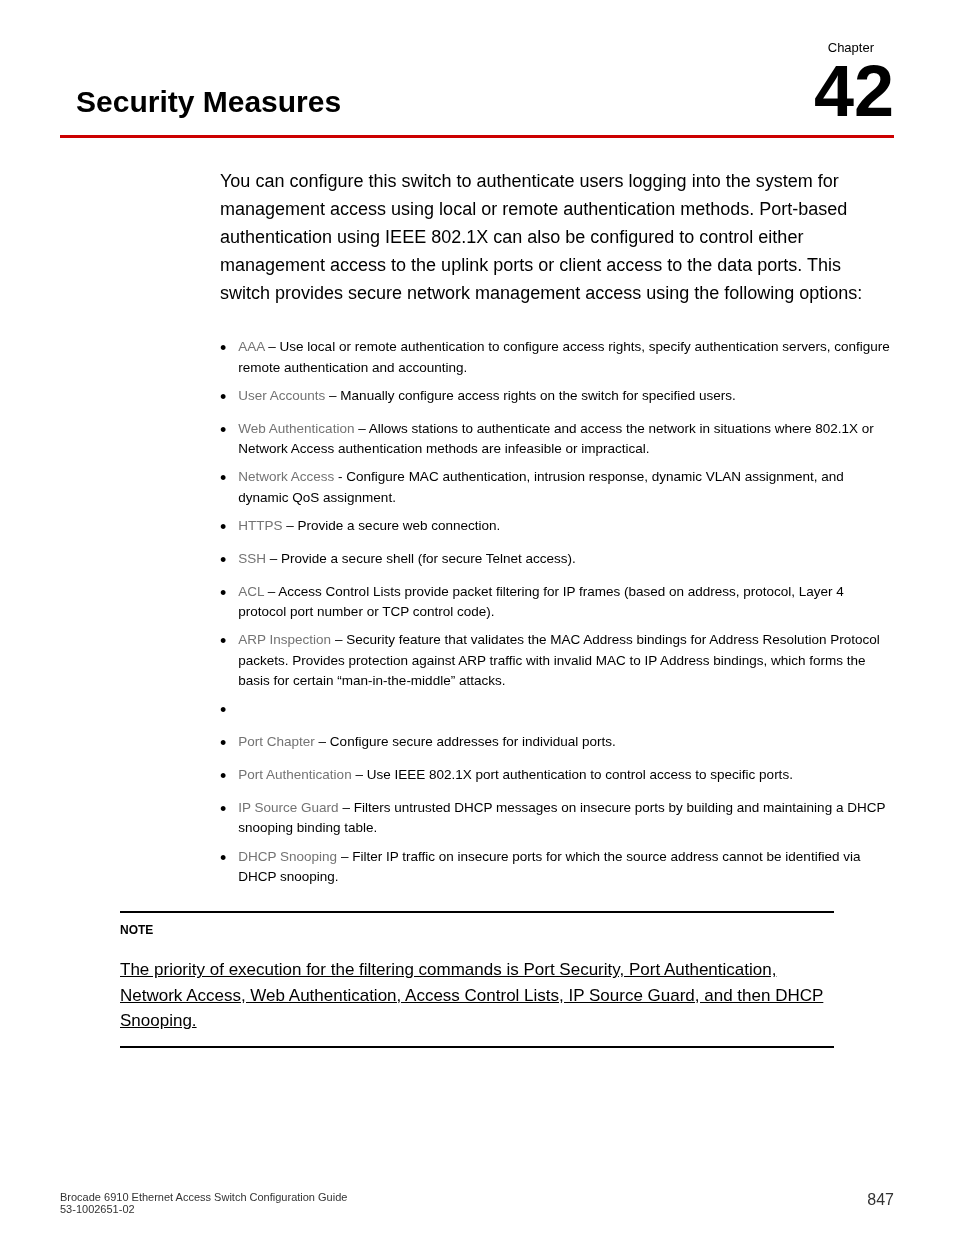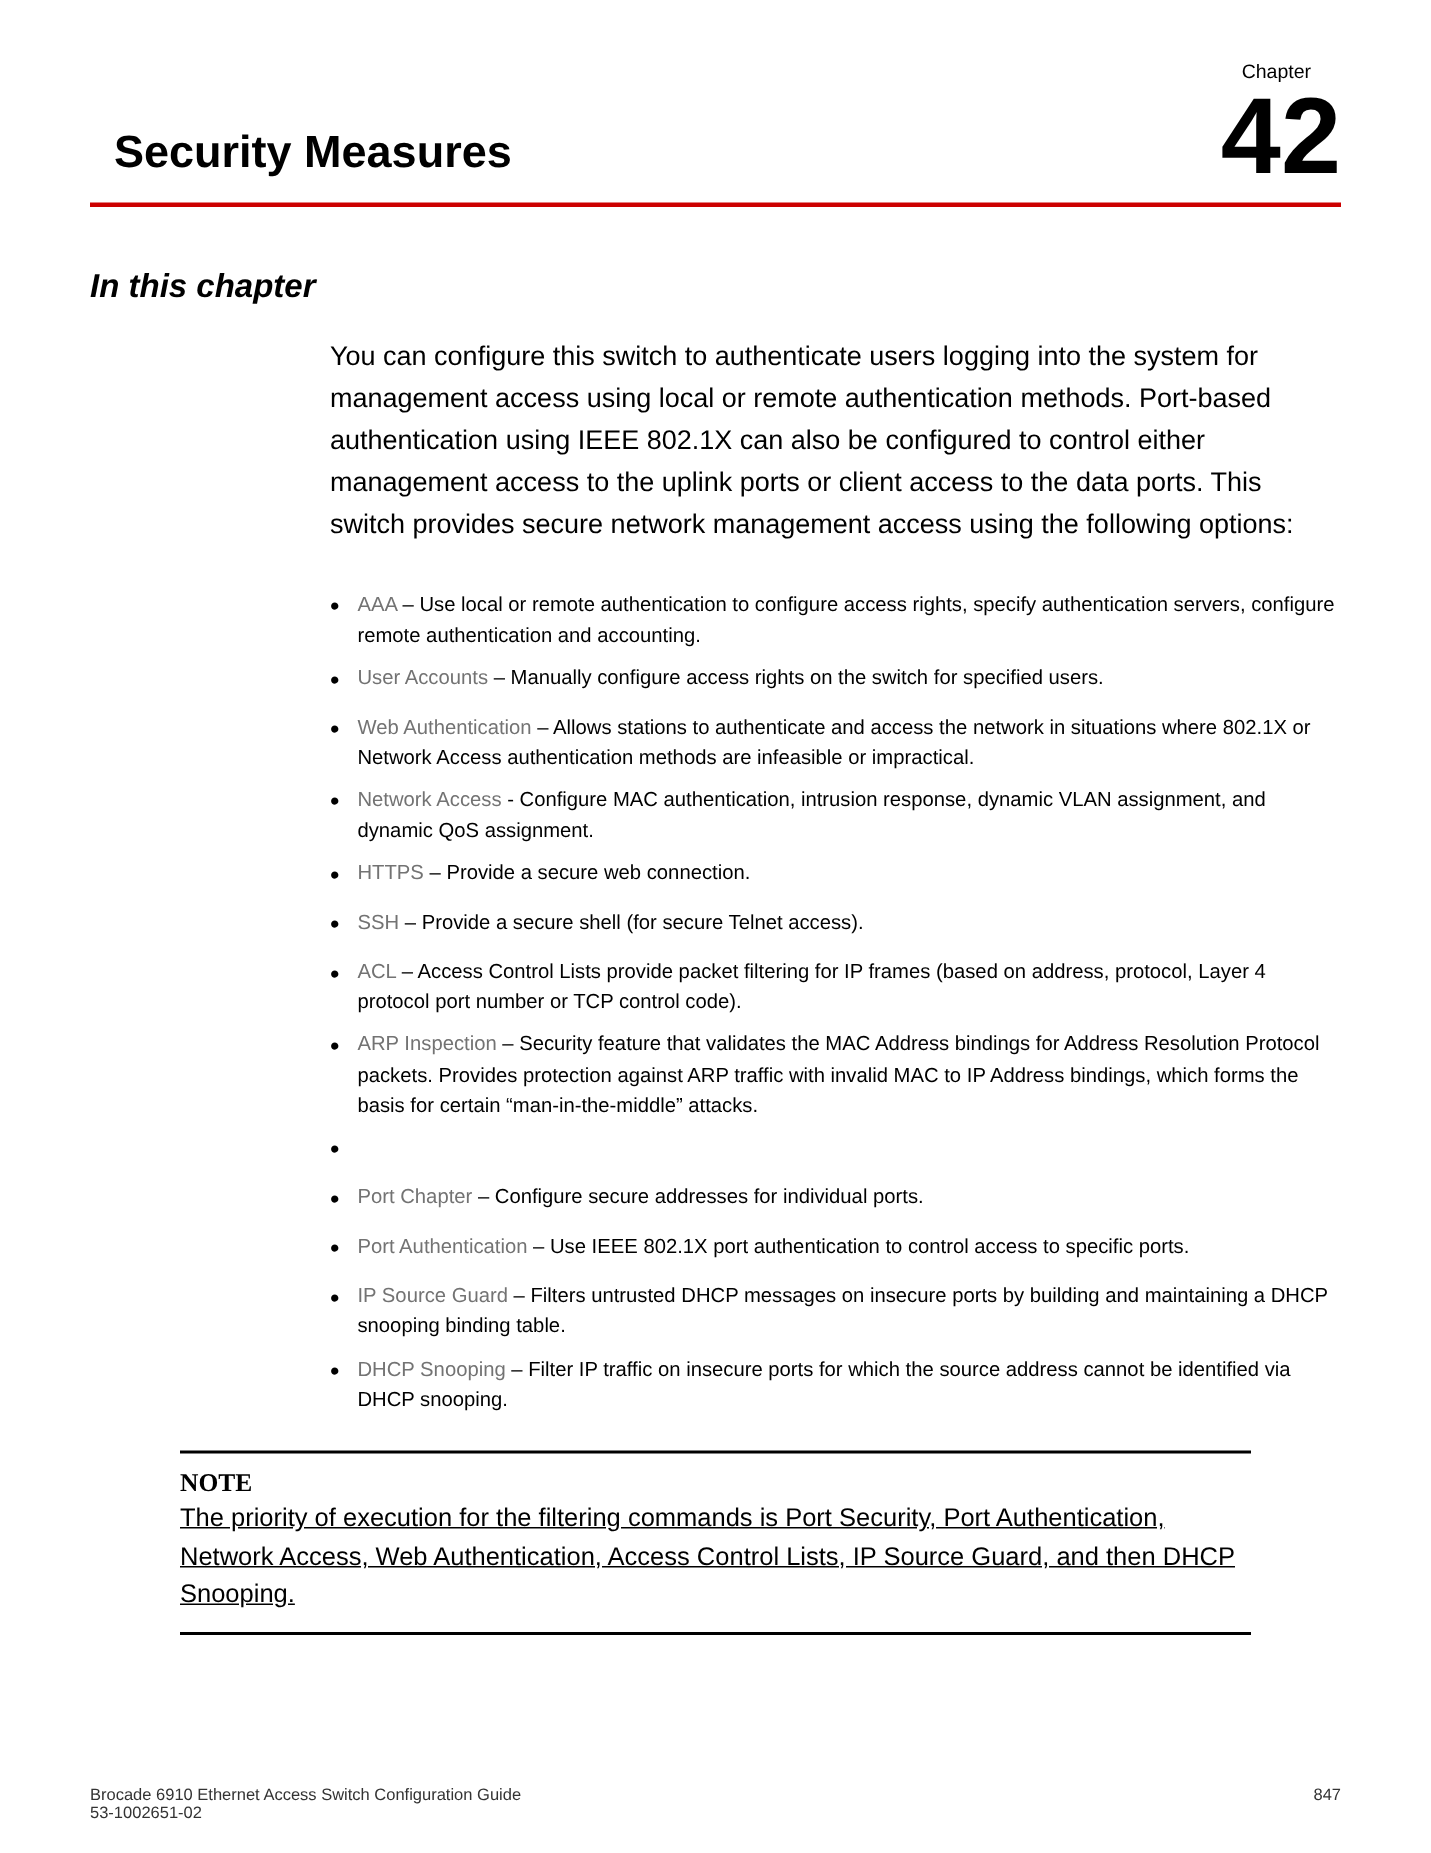--- a/index.html
+++ b/index.html
@@ -122,23 +122,22 @@
       margin-left: 60px;
       margin-right: 60px;
       border-top: 2px solid #000;
       border-bottom: 2px solid #000;
       padding: 10px 0 12px 0;
       margin-top: 24px;
     }
 
     .note-label {
       font-weight: bold;
-      font-size: 17px;
-      margin-bottom: 0;
-      font-family: Liberation Serif, serif;
+      font-size: 12px;
+      margin-bottom: 20px;
     }
 
     .note-text {
       font-size: 17px;
       line-height: 1.5;
       text-decoration: underline;
     }
 
     
     .footer {
@@ -150,41 +149,40 @@
       justify-content: space-between;
       font-size: 11px;
       color: #333;
       border-top: none;
     }
 
     .footer-left {
     }
 
     .footer-right {
-      font-size: 11px;
+      font-size: 16px;
     }
   </style>
 </head>
 <body>
 
 <div class="page">
 
   <div class="chapter-header">
     <div class="chapter-title">Security Measures</div>
     <div class="chapter-label-area">
       <span class="chapter-word">Chapter</span>
       <span class="chapter-number">42</span>
     </div>
   </div>
 
   <div class="red-rule"></div>
 
   <div class="content">
 
-    <div class="section-title">In this chapter</div>
 
     <p class="intro-text">You can configure this switch to authenticate users logging into the system for management access using local or remote authentication methods. Port-based authentication using IEEE 802.1X can also be configured to control either management access to the uplink ports or client access to the data ports. This switch provides secure network management access using the following options:</p>
 
     <ul class="bullet-list" id="bullet-list-container">
     <li>
           <span class="bullet-dot">•</span>
           <span class="bullet-content"><a class="link" href="#">AAA</a> – Use local or remote authentication to configure access rights, specify authentication servers, configure remote authentication and accounting.</span>
         </li>
         <li>
           <span class="bullet-dot">•</span>

